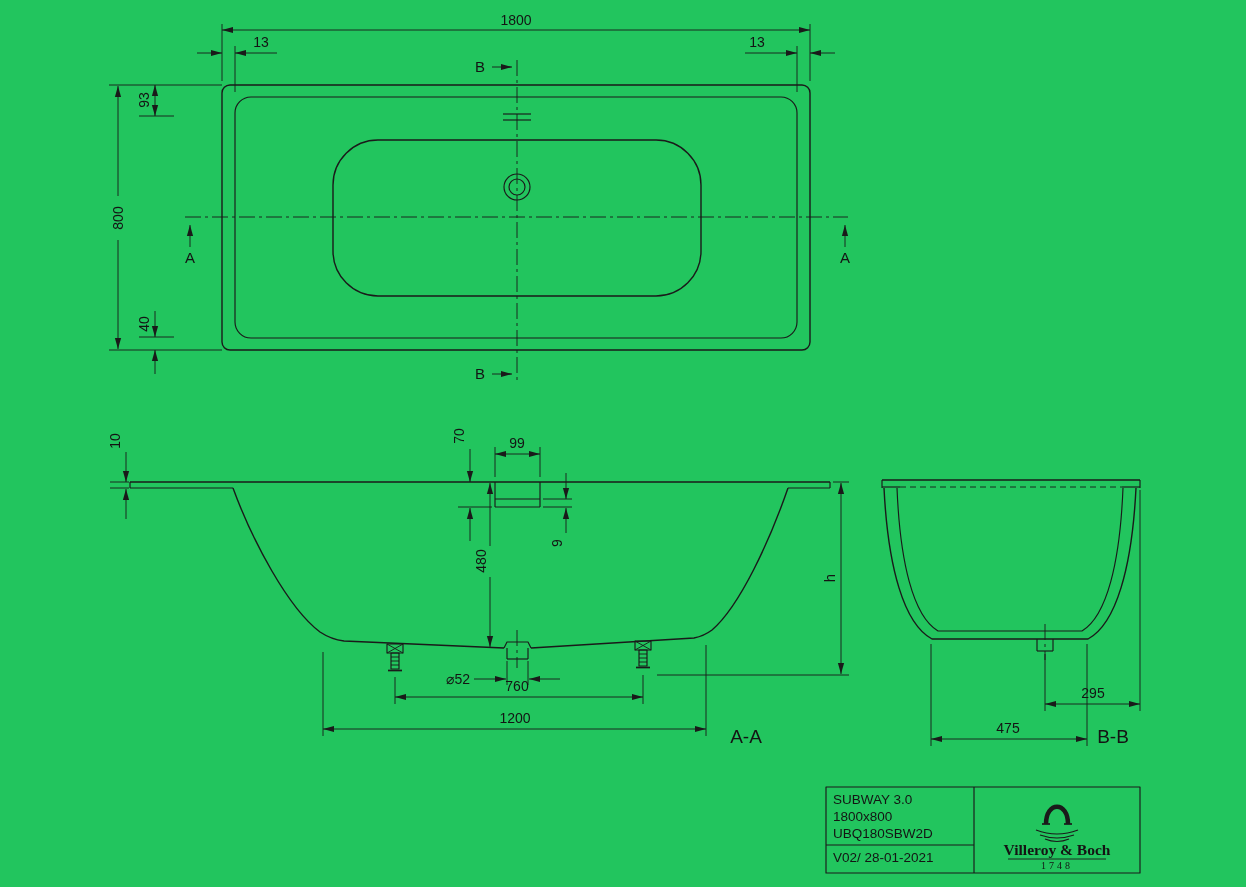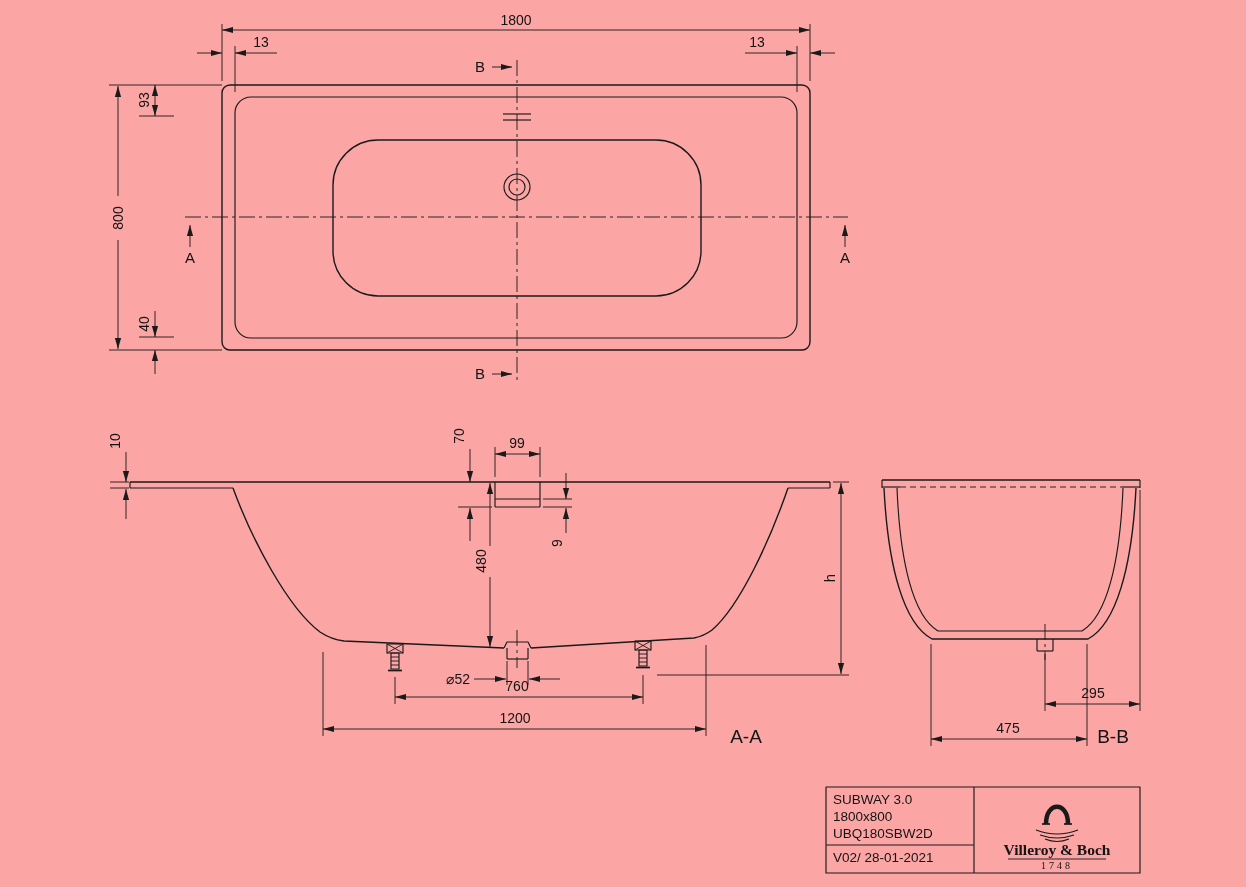--- a/index.html
+++ b/index.html
@@ -1,16 +1,16 @@
 <!DOCTYPE html>
 <html><head>
 <meta charset="utf-8">
 <style>
   html,body{margin:0;padding:0;background:#ffffff;}
-  .page{width:1246px;height:887px;background:#fca5a5;position:relative;overflow:hidden;}
+  .page{width:1246px;height:887px;background:#22c55e;position:relative;overflow:hidden;}
   svg{display:block;}
   svg text{font:14px "Liberation Sans", sans-serif;fill:#141414;}
   .dim{text-anchor:middle;}
   .dimEnd{text-anchor:end;}
   .t15{font-size:15px;}
   .t19{font-size:19px;}
   .tb{font-size:13.5px;}
   .brand{font-family:"Liberation Serif", serif;font-weight:bold;font-size:15.5px;text-anchor:middle;}
   .year{font-family:"Liberation Serif", serif;font-size:10px;letter-spacing:3px;text-anchor:middle;}
   .outline{fill:none;stroke:#1a1a1a;stroke-width:1.4;stroke-linejoin:round;}

